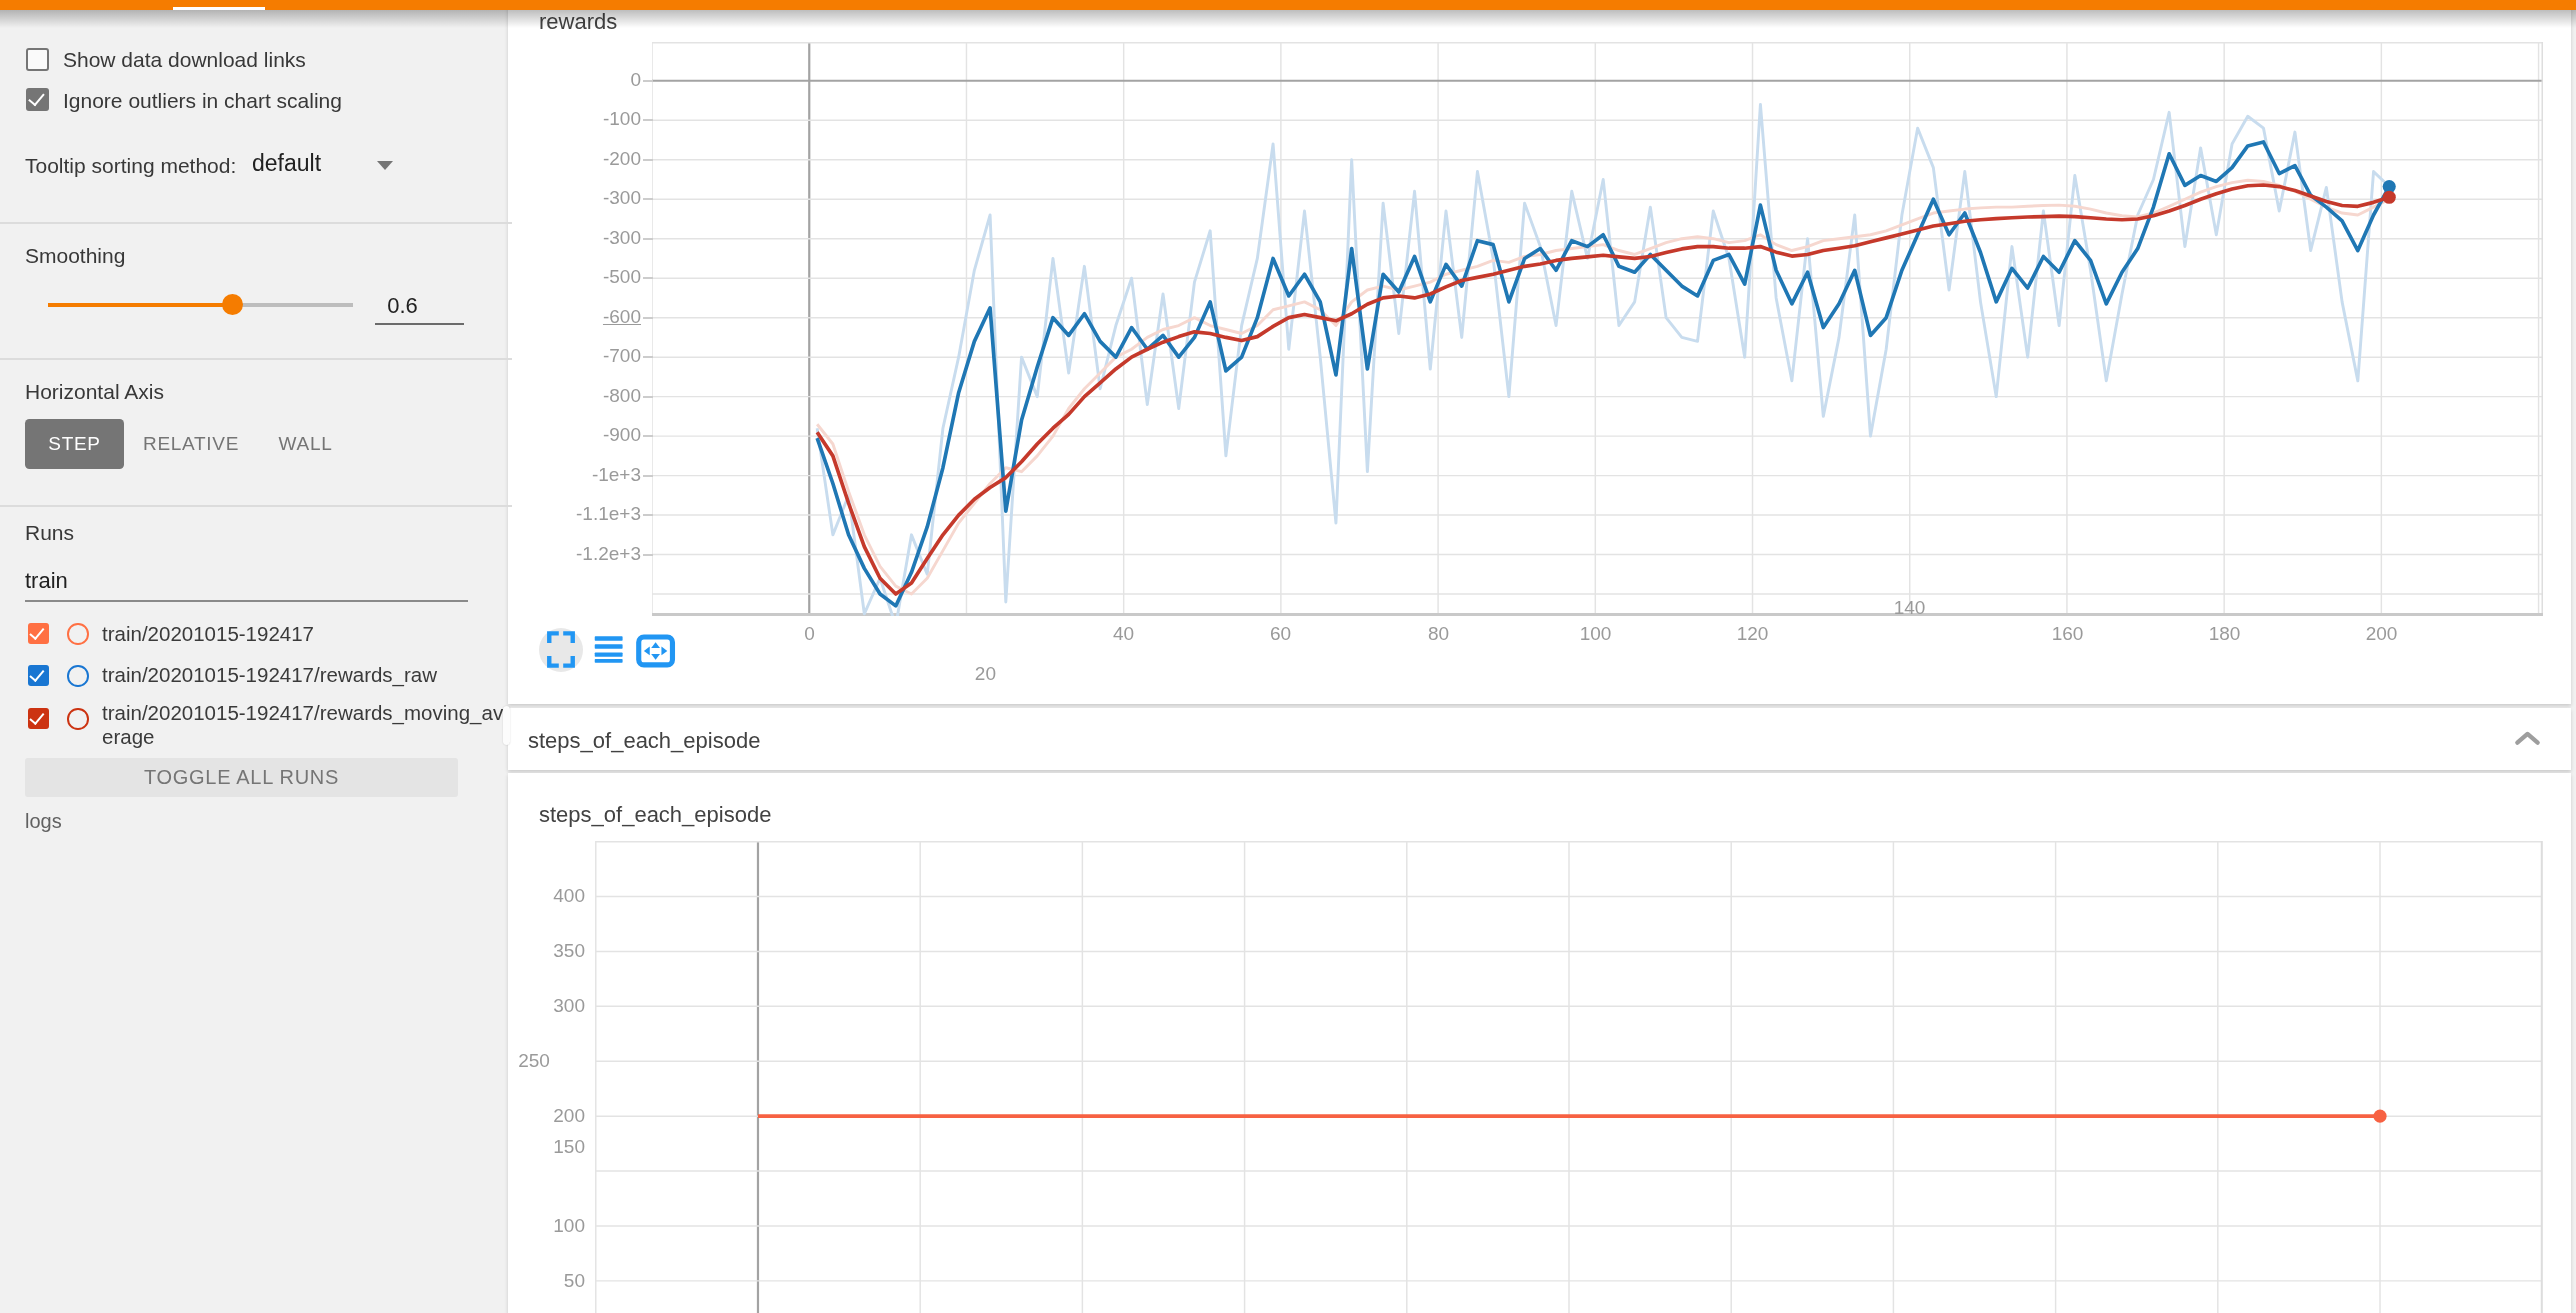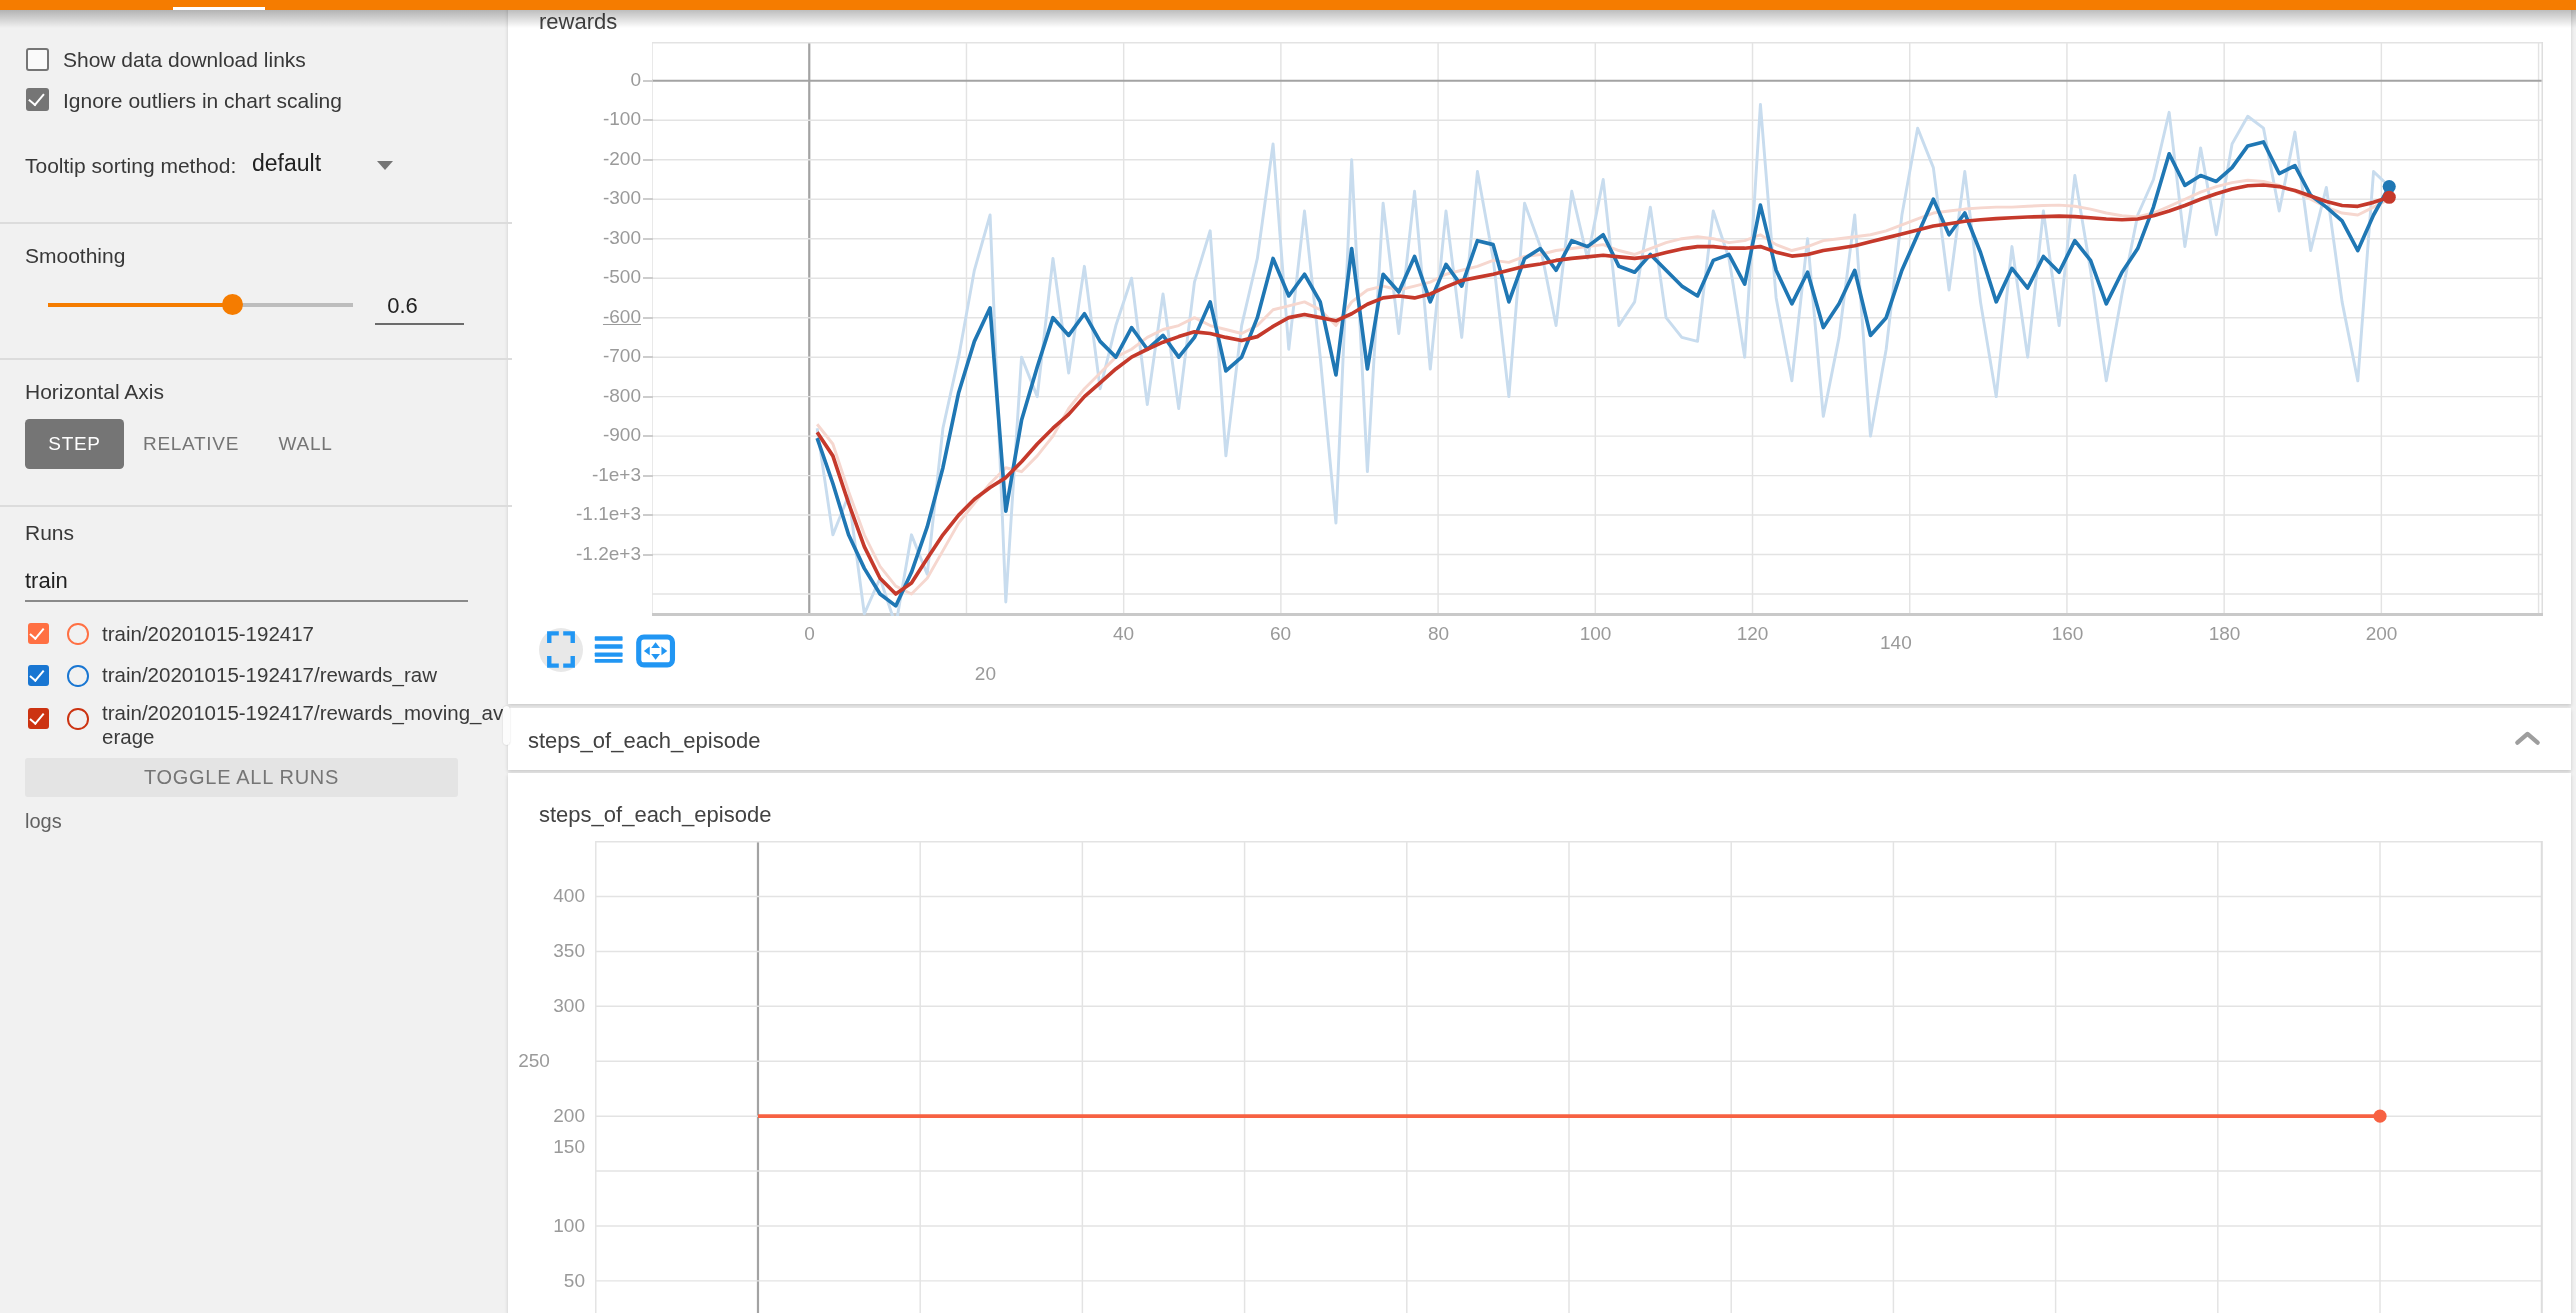--- a/index.html
+++ b/index.html
@@ -264,21 +264,21 @@
 <div class="ydash" style="left: 643px; top: 514px;"></div>
 <div class="tick" style="left:512px;top:543px;width:129px;text-align:right;">-1.2e+3</div>
 <div class="ydash" style="left: 643px; top: 554px;"></div>
 <div class="tick" style="left:780px;top:623px;width:59px;text-align:center;">0</div>
 <div class="tick" style="left:937px;top:623px;width:59px;text-align:right;margin-top:40px;">20</div>
 <div class="tick" style="left:1094px;top:623px;width:59px;text-align:center;">40</div>
 <div class="tick" style="left:1251px;top:623px;width:59px;text-align:center;">60</div>
 <div class="tick" style="left:1409px;top:623px;width:59px;text-align:center;">80</div>
 <div class="tick" style="left:1566px;top:623px;width:59px;text-align:center;">100</div>
 <div class="tick" style="left:1723px;top:623px;width:59px;text-align:center;">120</div>
-<div class="tick" style="left:1880px;top:632px;width:59px;text-align:left;">140</div>
+<div class="tick" style="left:1880px;top:597px;width:59px;text-align:center;">140</div>
 <div class="tick" style="left:2038px;top:623px;width:59px;text-align:center;">160</div>
 <div class="tick" style="left:2195px;top:623px;width:59px;text-align:center;">180</div>
 <div class="tick" style="left:2352px;top:623px;width:59px;text-align:center;">200</div>
 <div class="tick" style="left:483px;top:885px;width:102px;text-align:right;">400</div>
 <div class="tick" style="left:483px;top:940px;width:102px;text-align:right;">350</div>
 <div class="tick" style="left:483px;top:995px;width:102px;text-align:right;">300</div>
 <div class="tick" style="left:483px;top:1050px;width:102px;text-align:center;">250</div>
 <div class="tick" style="left:483px;top:1105px;width:102px;text-align:right;">200</div>
 <div class="tick" style="left:483px;top:1136px;width:102px;text-align:right;">150</div>
 <div class="tick" style="left:483px;top:1215px;width:102px;text-align:right;">100</div>

